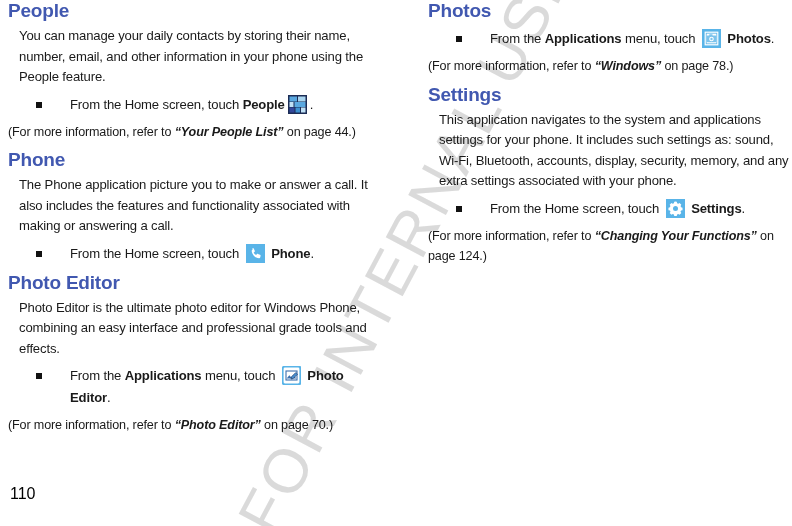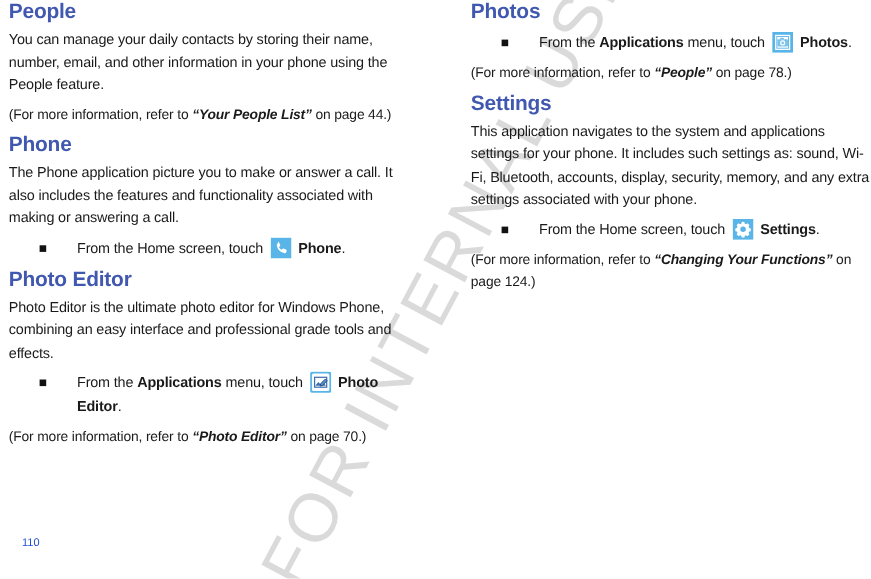--- a/index.html
+++ b/index.html
@@ -67,21 +67,21 @@
     line-height: 22px;
     letter-spacing: -0.2px;
   }
   .section:not(:first-child) h2.section-heading {
     margin-top: 7px;
   }
 
   p.body {
     font-size: 13.1px;
     line-height: 20.5px;
-    margin: 0 0 0 0;
+    margin: 0 0 0 11px;
     color: #1a1a1a;
     letter-spacing: -0.15px;
   }
 
   p.note {
     font-size: 12.6px;
     line-height: 20.5px;
     margin: 6px 0 0 0;
     color: #1a1a1a;
     letter-spacing: -0.15px;
@@ -121,42 +121,57 @@
     display: inline-block;
     position: relative;
     width: 19px;
     height: 19px;
   }
   .ic svg { display: block; }
 
   
   #page-number {
     position: absolute;
-    left: 20px;
+    left: 10px;
     top: 486px;
-    font-size: 10px;
+    font-size: 16px;
     line-height: 16px;
-    color: #1d4ed8;
+    color: #000000;
     font-family: "Liberation Sans", sans-serif;
   }
 </style>
 </head>
 <body>
 
 <div id="watermark">
   <div class="wm-text">DRAFT FOR INTERNAL USE ONLY</div>
 </div>
 
 <div id="page">
 
   <div class="column" id="col-left">
 
     <div class="section">
       <h2 class="section-heading">People</h2>
       <p class="body">You can manage your daily contacts by storing their name, number, email, and other information in your phone using the People feature.</p>
+      <div class="step">
+        <span class="bullet"></span>
+        <span>From the Home screen, touch </span><b>People</b><span class="inline-icon ic">
+          <svg width="19" height="19" viewBox="0 0 19 19" xmlns="http://www.w3.org/2000/svg">
+            <rect x="0" y="0" width="19" height="19" fill="#1c2c55"></rect>
+            <rect x="1.5" y="1.5" width="7.5" height="5" fill="#5aa8e0"></rect>
+            <rect x="10" y="1.5" width="7.5" height="5" fill="#a9d5f0"></rect>
+            <rect x="1.5" y="7" width="4" height="5" fill="#bfe0f5"></rect>
+            <rect x="6.5" y="7" width="11" height="5" fill="#5aa8e0"></rect>
+            <rect x="1.5" y="12.5" width="5" height="5" fill="#33479b"></rect>
+            <rect x="7.5" y="12.5" width="4.5" height="5" fill="#3d8fd0"></rect>
+            <rect x="13" y="12.5" width="4.5" height="5" fill="#bfe0f5"></rect>
+          </svg>
+        </span><span>.</span>
+      </div>
       <p class="note"><span>(For more information, refer to </span><span class="ital">“Your People List”</span><span> on page 44.)</span></p>
     </div>
 
     <div class="section">
       <h2 class="section-heading">Phone</h2>
       <p class="body">The Phone application picture you to make or answer a call. It also includes the features and functionality associated with making or answering a call.</p>
       <div class="step">
         <span class="bullet"></span>
         <span>From the Home screen, touch </span><span class="inline-icon ic">
           <svg width="19" height="19" viewBox="0 0 19 19" xmlns="http://www.w3.org/2000/svg">
@@ -197,21 +212,21 @@
             <rect x="0" y="0" width="19" height="19" fill="#59b4e8"></rect>
             <rect x="2.6" y="2.6" width="13.8" height="13.8" fill="#ffffff"></rect>
             <rect x="4.2" y="4.2" width="10.6" height="10.6" fill="#ffffff" stroke="#59b4e8" stroke-width="0.8"></rect>
             <rect x="4.6" y="6.6" width="9.8" height="6.6" rx="1" fill="#7cc3ec"></rect>
             <rect x="7.2" y="5.3" width="3.4" height="1.7" rx="0.5" fill="#7cc3ec"></rect>
             <circle cx="9.5" cy="10" r="2.3" fill="#ffffff"></circle>
             <circle cx="9.5" cy="10" r="1.2" fill="#7cc3ec"></circle>
           </svg>
         </span> <b>Photos</b><span>.</span>
       </div>
-      <p class="note"><span>(For more information, refer to </span><span class="ital">“People”</span><span> on page 78.)</span></p>
+      <p class="note"><span>(For more information, refer to </span><span class="ital">“Windows”</span><span> on page 78.)</span></p>
     </div>
 
     <div class="section">
       <h2 class="section-heading">Settings</h2>
       <p class="body">This application navigates to the system and applications settings for your phone. It includes such settings as: sound, Wi-Fi, Bluetooth, accounts, display, security, memory, and any extra settings associated with your phone.</p>
       <div class="step">
         <span class="bullet"></span>
         <span>From the Home screen, touch </span><span class="inline-icon ic">
           <svg width="19" height="19" viewBox="0 0 19 19" xmlns="http://www.w3.org/2000/svg">
             <rect x="0" y="0" width="19" height="19" fill="#59b4e8"></rect>

